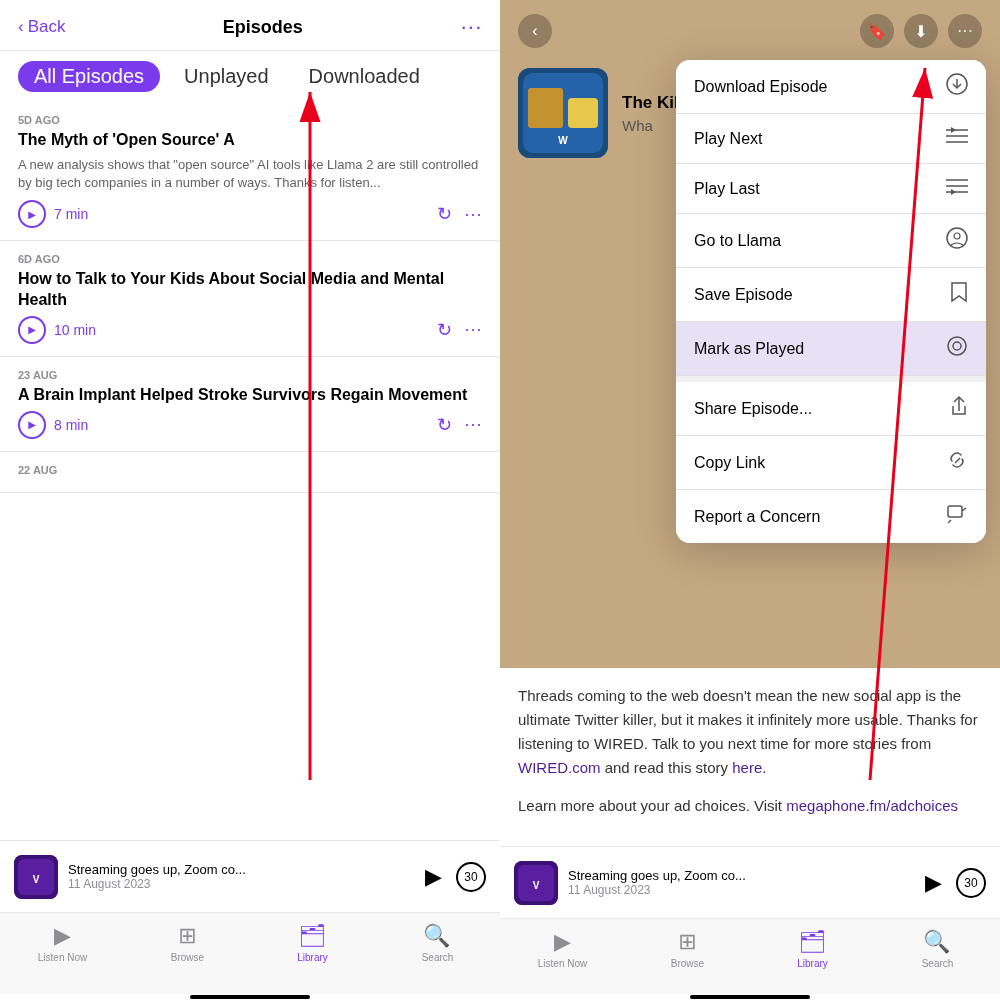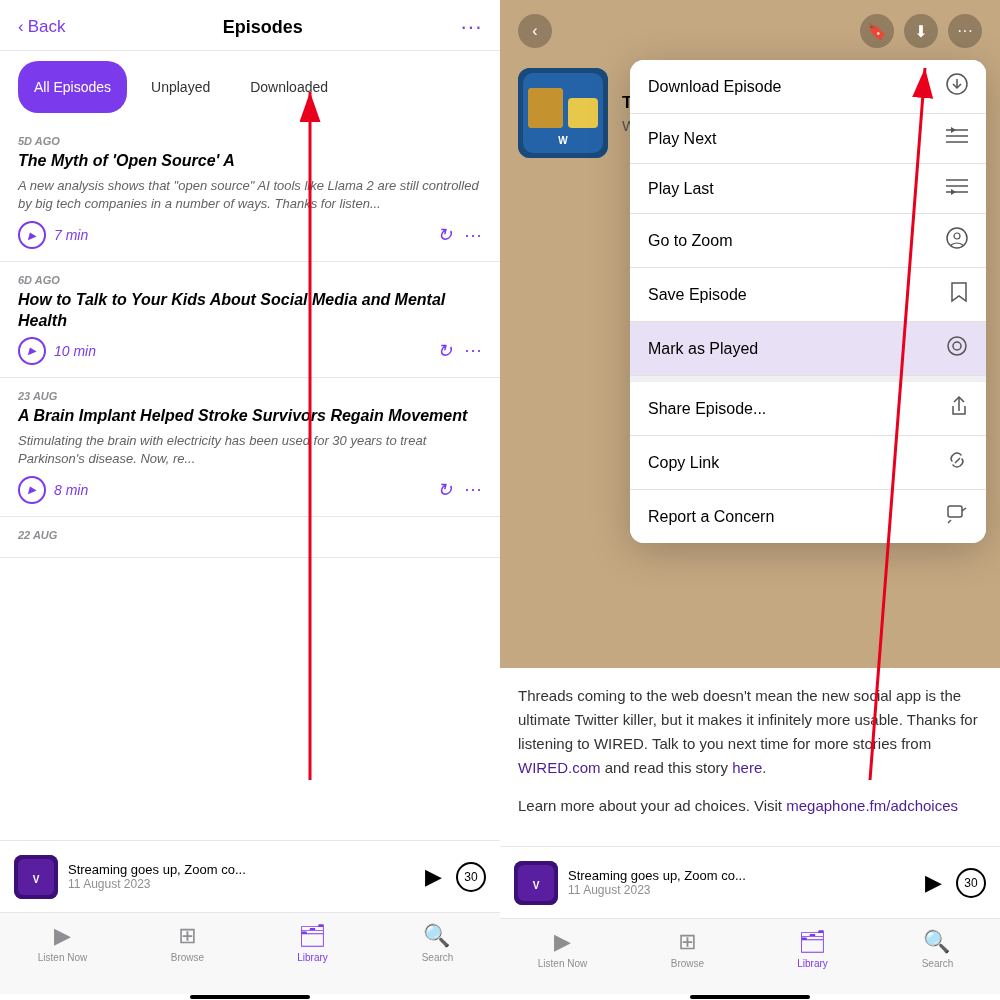--- a/index.html
+++ b/index.html
@@ -52,43 +52,42 @@
     }
 
     .filter-tabs {
       display: flex;
       gap: 8px;
       padding: 10px 18px;
       background: #fff;
     }
 
     .tab-btn {
-      padding: 18px 16px;
+      padding: 4px 16px;
       border-radius: 20px;
-      font-size: 14px;
+      font-size: 20px;
       font-weight: 500;
       border: none;
       cursor: pointer;
     }
 
     .tab-active {
       background: #7c3aed;
       color: #fff;
     }
 
     .tab-inactive {
       background: transparent;
       color: #333;
     }
 
     .episodes-list {
       flex: 1;
       overflow-y: auto;
       background: #fff;
-      font-style: italic;
     }
 
     .episode-item {
       padding: 12px 18px;
       border-bottom: 1px solid #e5e5ea;
     }
 
     .episode-date {
       font-size: 11px;
       color: #8e8e93;
@@ -301,21 +300,21 @@
       font-size: 15px;
       color: #555;
       margin-top: 2px;
     }
 
     
     .dropdown-menu {
       position: absolute;
       top: 60px;
       right: 14px;
-      width: 356px;
+      width: 310px;
       background: rgba(248, 248, 248, 0.97);
       border-radius: 14px;
       box-shadow: 0 8px 40px rgba(0,0,0,0.22);
       z-index: 100;
       overflow: hidden;
     }
 
     .menu-item {
       display: flex;
       align-items: center;
@@ -456,21 +455,20 @@
         <div class="episode-actions">
           <span style="font-size:18px; color:#7c3aed;">↻</span>
           <span style="font-size:18px;">···</span>
         </div>
       </div>
     </div>
 
     <div class="episode-item">
       <div class="episode-date">23 AUG</div>
       <div class="episode-title">A Brain Implant Helped Stroke Survivors Regain Movement</div>
-      <div class="episode-desc">Stimulating the brain with electricity has been used for 30 years to treat Parkinson's disease. Now, re...</div>
       <div class="episode-meta">
         <div class="play-row">
           <div class="play-icon">▶</div>
           <span class="play-duration">8 min</span>
         </div>
         <div class="episode-actions">
           <span style="font-size:18px; color:#7c3aed;">↻</span>
           <span style="font-size:18px;">···</span>
         </div>
       </div>
@@ -595,21 +593,21 @@
       <span class="menu-item-icon">
         <svg width="22" height="18" viewBox="0 0 22 18" fill="none">
           <line x1="0" y1="3" x2="22" y2="3" stroke="#555" stroke-width="1.5"></line>
           <line x1="0" y1="9" x2="22" y2="9" stroke="#555" stroke-width="1.5"></line>
           <line x1="0" y1="15" x2="22" y2="15" stroke="#555" stroke-width="1.5"></line>
           <polygon points="5,12 5,18 10,15" fill="#555"></polygon>
         </svg>
       </span>
     </div>
     <div class="menu-item">
-      <span class="menu-item-label">Go to Zoom</span>
+      <span class="menu-item-label">Go to Llama</span>
       <span class="menu-item-icon">
         <svg width="22" height="22" viewBox="0 0 22 22" fill="none">
           <circle cx="11" cy="11" r="10" stroke="#555" stroke-width="1.5"></circle>
           <circle cx="11" cy="9" r="3" stroke="#555" stroke-width="1.2"></circle>
           <path d="M5 18 Q11 14 17 18" stroke="#555" stroke-width="1.2" fill="none"></path>
         </svg>
       </span>
     </div>
     <div class="menu-item">
       <span class="menu-item-label">Save Episode</span>

